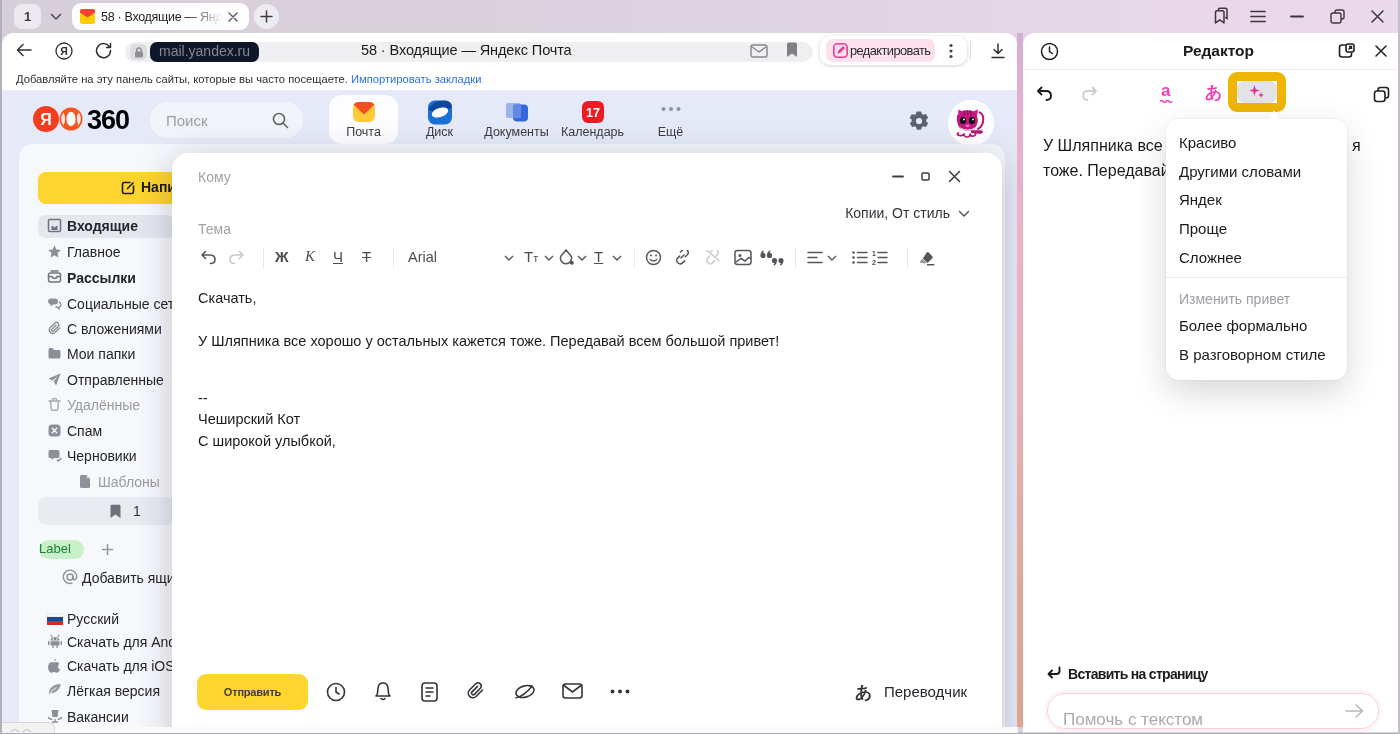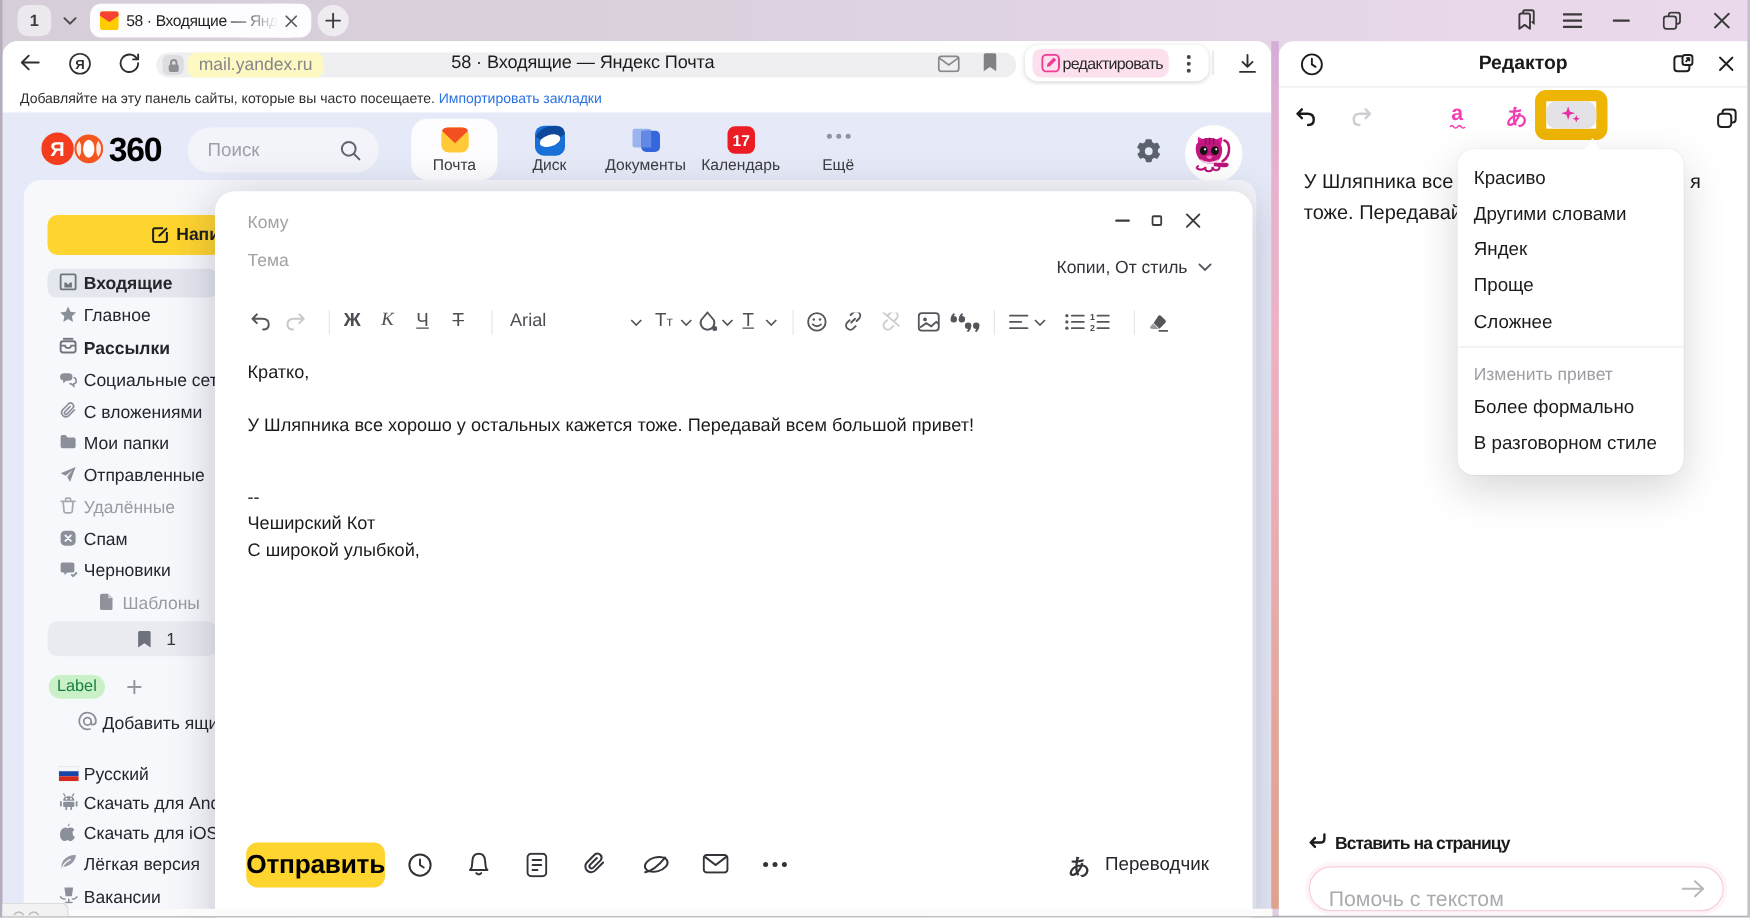--- a/index.html
+++ b/index.html
@@ -22,21 +22,21 @@
   #tabfade { left:116px; top:0; width:46px; height:27px; background:linear-gradient(90deg,rgba(253,253,255,0),#fdfdff 75%); }
   #plus { left:254px; top:4px; width:25px; height:25px; background:rgba(255,255,255,.6); border-radius:50%; }
 
   
   #maincard { left:2px; top:33px; width:1015px; height:694px; background:#fff; border-radius:12px 12px 0 0; }
 
   
   #addr { left:0; top:0; width:1015px; height:35px; background:#fff; border-radius:12px 12px 0 0;}
   #omnibox { left:123px; top:9px; width:688px; height:20px; background:#efeff2; border-radius:10px; }
   #lockchip { left:5px; top:2px; width:17px; height:16px; background:#dddde1; border-radius:5px; }
-  #urlchip { left:25px; top:0px; height:20px; background:#fef9c3; border-radius:7px; padding:0 9px;
+  #urlchip { left:25px; top:0px; height:20px; background:#0f172a; border-radius:7px; padding:0 9px;
              font-size:14px; color:#86868a; line-height:19px;}
   #pagetitle { left:359px; top:9px; width:1px; white-space:nowrap; font-size:14.5px; letter-spacing:-0.1px; color:#1c1c1c; }
   #editchipbox { left:818px; top:3px; width:147px; height:29px; background:#fff; border-radius:10px; box-shadow:0 1px 4px rgba(0,0,0,.18);}
   #editchip { left:6px; top:3px; height:23px; background:#fce0ee; border-radius:7px; padding:0 5px 0 24px;
               font-size:12.8px; letter-spacing:-0.55px; color:#2a2a2a; line-height:23px; }
 
   
   #banner { left:0; top:35px; width:1015px; height:22px; background:#fff; font-size:11.2px; color:#2e2e31; line-height:22px; }
   #banner span.lnk { color:#2972e0; }
 
@@ -358,21 +358,21 @@
           <span class="tx">Шаблоны</span>
         </div>
 
       <div class="abs" style="left:19px;top:353px;width:136px;height:28px;background:#e9ebf1;border-radius:8px">
         <svg class="abs" style="left:71px;top:7px" width="13" height="15" viewBox="0 0 13 15">
             <path d="M1.5 2 Q1.5 0.8 2.7 0.8 H10.3 Q11.5 0.8 11.5 2 V14 L6.5 10.5 L1.5 14 Z" fill="#6d727d"></path>
           </svg>
         <span class="abs" style="left:95px;top:6px;font-size:14px;color:#33343a">1</span>
       </div>
 
-      <div class="abs" style="left:20px;top:396px;width:45px;height:19px;background:#c9f0c6;border-radius:9.5px;text-align:center;font-size:13px;color:#167f3e;line-height:18px">Label</div>
+      <div class="abs" style="left:20px;top:396px;width:45px;height:19px;background:#c9f0c6;border-radius:9.5px;text-align:left;font-size:13px;color:#167f3e;line-height:18px">Label</div>
       <svg class="abs" style="left:82px;top:399px" width="13" height="13" viewBox="0 0 13 13">
           <path d="M6.5 1.5 V11.5 M1.5 6.5 H11.5" stroke="#97989d" stroke-width="1.6" stroke-linecap="round"></path>
         </svg>
 
       <svg class="abs" style="left:43px;top:425px" width="16" height="16" viewBox="0 0 16 16">
           <circle cx="8" cy="8" r="3" fill="none" stroke="#8a8f99" stroke-width="1.4"></circle>
           <path d="M11 8 V9.5 Q11 11 12.8 10.7 Q14.8 10 14.7 8 A6.7 6.7 0 1 0 10 14.2" fill="none" stroke="#8a8f99" stroke-width="1.4" stroke-linecap="round"></path>
         </svg>
       <span class="abs" style="left:63px;top:426px;font-size:14px;color:#24252a">Добавить ящик</span>
 
@@ -439,21 +439,21 @@
   <div class="clabel" style="top:16px">Кому</div>
   <svg class="abs" style="left:720px;top:22px" width="12" height="3" viewBox="0 0 12 3">
       <path d="M1 1.5 H11" stroke="#3c3c3c" stroke-width="1.8" stroke-linecap="round"></path>
     </svg>
   <svg class="abs" style="left:749px;top:19px" width="9" height="9" viewBox="0 0 9 9">
       <rect x="1" y="1" width="7" height="7" rx="1" fill="none" stroke="#3c3c3c" stroke-width="1.5"></rect>
     </svg>
   <svg class="abs" style="left:776px;top:17px" width="13" height="13" viewBox="0 0 13 13">
       <path d="M1.5 1.5 L11.5 11.5 M11.5 1.5 L1.5 11.5" stroke="#3c3c3c" stroke-width="1.5" stroke-linecap="round"></path>
     </svg>
-  <div class="clabel" style="top:47px">Тема</div>
+  <div class="clabel" style="top:68px">Тема</div>
   <div class="abs" style="top:52px;right:52px;font-size:14px;color:#33343a">Копии, От стиль</div>
   <svg class="abs" style="right:32px;top:57px" width="12" height="8" viewBox="0 0 12 8">
       <path d="M1.5 1.5 L6 6 L10.5 1.5" stroke="#55565c" stroke-width="1.5" fill="none" stroke-linecap="round"></path>
     </svg>
 
   <div class="abs" id="ctoolbar" style="top:92px;left:0;width:830px;height:26px;color:#4d4e53">
     <svg class="abs" style="left:28px;top:5px" width="17" height="15" viewBox="0 0 17 15">
         <path d="M5.5 1.5 L2 5 L5.5 8.5 M2 5 H10 Q15 5 15 9.5 Q15 13.5 10.5 13.5" fill="none" stroke="#55565c" stroke-width="1.6" stroke-linecap="round" stroke-linejoin="round"></path>
       </svg>
     <svg class="abs" style="left:56px;top:5px" width="17" height="15" viewBox="0 0 17 15">
@@ -530,28 +530,28 @@
       </svg>
     <div class="abs" style="left:735px;top:3px;width:1px;height:20px;background:#e8e8ea"></div>
     <svg class="abs" style="left:746px;top:5px" width="17" height="16" viewBox="0 0 17 16">
         <path d="M8.7 2.6 Q9.7 1.6 10.7 2.6 L14.3 6.2 Q15.3 7.2 14.3 8.2 L9.6 13 L4.9 8.4 Z" fill="#55565c"></path>
         <path d="M4.2 9.1 L2.3 11.1 Q1.5 12 2.4 12.8 L4.4 13.2 H7.7 L8.9 13 L4.2 8.4 Z" fill="#9a9b9f"></path>
         <path d="M9.5 14.7 H15.8" stroke="#55565c" stroke-width="1.4" stroke-linecap="round"></path>
       </svg>
   </div>
 
   <div class="abs" style="left:26px;top:135px;font-size:14.5px;color:#1b1b1b;line-height:21px">
-    <div>Кратко,</div>
+    <div>Скачать,</div>
     <div style="margin-top:22px">У Шляпника все хорошо у остальных кажется тоже. Передавай всем большой привет!</div>
     <div style="margin-top:36px">--</div>
     <div style="margin-top:0px">Чеширский Кот</div>
     <div style="margin-top:1px">С широкой улыбкой,</div>
   </div>
 
-  <div class="abs" style="left:25px;top:521px;width:111px;height:36px;background:#fed42f;border-radius:9px;text-align:center;line-height:36px;font-size:21px;font-weight:700;color:#000000;letter-spacing:-0.2px">Отправить</div>
+  <div class="abs" style="left:25px;top:521px;width:111px;height:36px;background:#fed42f;border-radius:9px;text-align:center;line-height:36px;font-size:11px;font-weight:700;color:#404040;letter-spacing:-0.2px">Отправить</div>
   <svg class="abs" style="left:154px;top:529px" width="20" height="20" viewBox="0 0 20 20">
       <circle cx="10" cy="10" r="8.5" fill="none" stroke="#33343a" stroke-width="1.6"></circle>
       <path d="M10 5.5 V10 L13 12" fill="none" stroke="#33343a" stroke-width="1.6" stroke-linecap="round"></path>
     </svg>
   <svg class="abs" style="left:201px;top:528px" width="20" height="21" viewBox="0 0 20 21">
       <path d="M10 2 Q14.5 2 15 7 L15.5 12 Q15.7 14 17 15 H3 Q4.3 14 4.5 12 L5 7 Q5.5 2 10 2 Z" fill="none" stroke="#33343a" stroke-width="1.6" stroke-linejoin="round"></path>
       <path d="M8 17.5 Q10 19.5 12 17.5" fill="none" stroke="#33343a" stroke-width="1.6" stroke-linecap="round"></path>
     </svg>
   <svg class="abs" style="left:249px;top:529px" width="17" height="20" viewBox="0 0 17 20">
       <rect x="1" y="1" width="15" height="18" rx="3" fill="none" stroke="#33343a" stroke-width="1.6"></rect>

